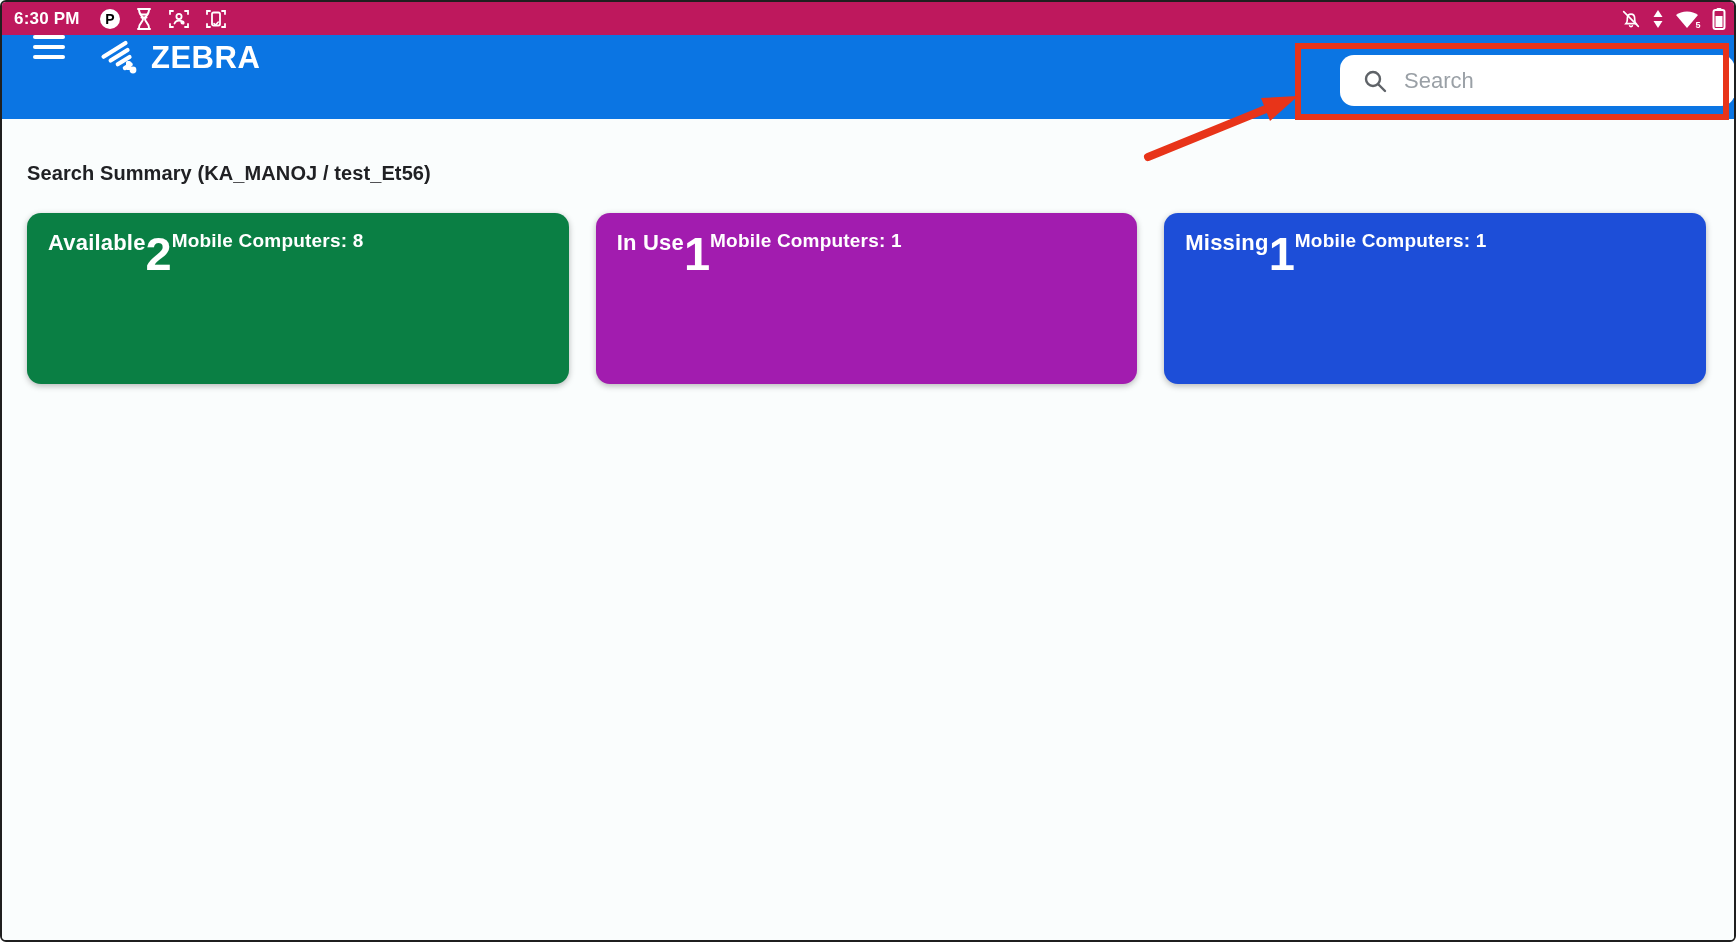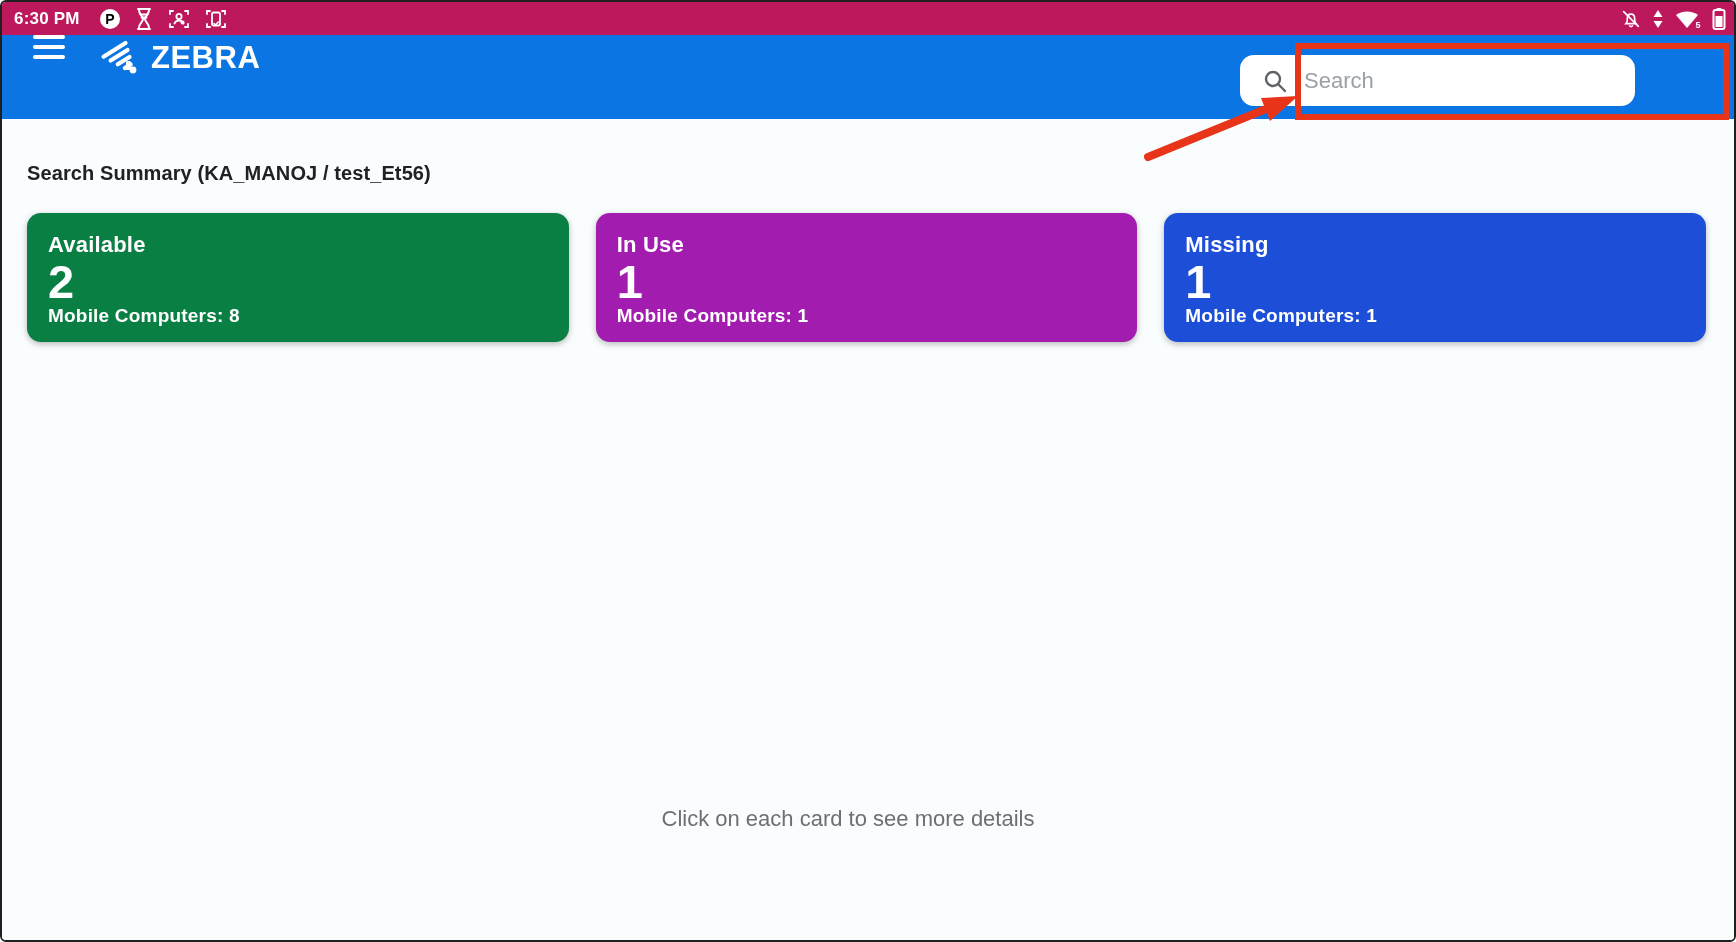--- a/index.html
+++ b/index.html
@@ -47,21 +47,21 @@
     display: flex; flex-direction: column; justify-content: space-between;
     background: none; border: none; cursor: pointer; padding: 0;
   }
   .hamburger span { display: block; height: 4px; background: #ffffff; border-radius: 2px; }
   .brand { display: flex; align-items: center; margin-left: 34px; gap: 6px; }
   .brand-text {
     color: #ffffff; font-size: 31px; font-weight: 800; letter-spacing: .5px;
   }
   .search-box {
     position: absolute;
-    left: 1238px; top: 20px;
+    left: 1338px; top: 20px;
     width: 395px; height: 51px;
     background: #ffffff;
     border-radius: 14px;
     display: flex; align-items: center;
     padding-left: 22px;
   }
   .search-input {
     border: none; outline: none; background: transparent;
     font-family: "Liberation Sans", sans-serif;
     font-size: 22px; color: #3c4043;
@@ -74,25 +74,25 @@
   .page-heading {
     margin: 43px 0 0 25px;
     font-size: 20px; font-weight: 700; color: #202124;
     letter-spacing: .1px;
   }
   .cards {
     display: flex; gap: 27px;
     margin: 28px 28px 0 25px;
   }
   .card {
-    flex: 1 1 0; height: 129px;
+    flex: 1 1 0; height: 171px;
     border-radius: 14px;
     color: #ffffff;
     padding: 17px 21px 15px 21px;
-    display: flex; flex-direction: column; justify-content: flex-end;
+    display: flex; justify-content: flex-start;
     box-shadow: 0 2px 6px rgba(0,0,0,.28);
     cursor: pointer;
   }
   .card-title { font-size: 22px; font-weight: 600; letter-spacing: .2px; }
   .card-count { font-size: 47px; font-weight: 700; line-height: 1; }
   .card-subtitle { font-size: 19px; font-weight: 700; letter-spacing: .2px; }
 
   .hint-text {
     position: absolute; top: 687px; left: 0; right: 40px;
     text-align: center;
@@ -239,21 +239,20 @@
         <div class="card-count">1</div>
         <div class="card-subtitle">Mobile Computers: 1</div>
       </div>
       <div class="card" style="background-color: #1d4ed8;">
         <div class="card-title">Missing</div>
         <div class="card-count">1</div>
         <div class="card-subtitle">Mobile Computers: 1</div>
       </div>
     </div>
 
-    <div class="hint-text">Click on each card to see more details</div>
   </div>
 
   <svg class="annotation-overlay" viewBox="0 0 1736 942">
     <rect x="1296" y="44" width="428" height="71" fill="none" stroke="#e83419" stroke-width="6"></rect>
     <line x1="1146" y1="155" x2="1264" y2="107" stroke="#e83419" stroke-width="8" stroke-linecap="round"></line>
     <polygon points="1296,94 1268,119 1259,96" fill="#e83419"></polygon>
   </svg>
 
 </div>
 

